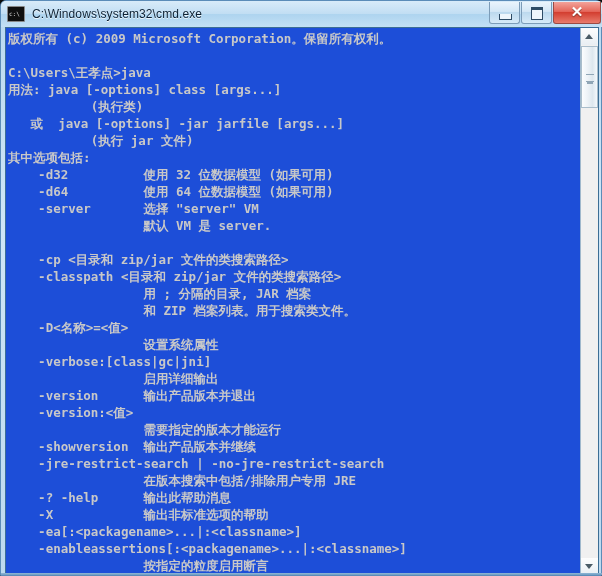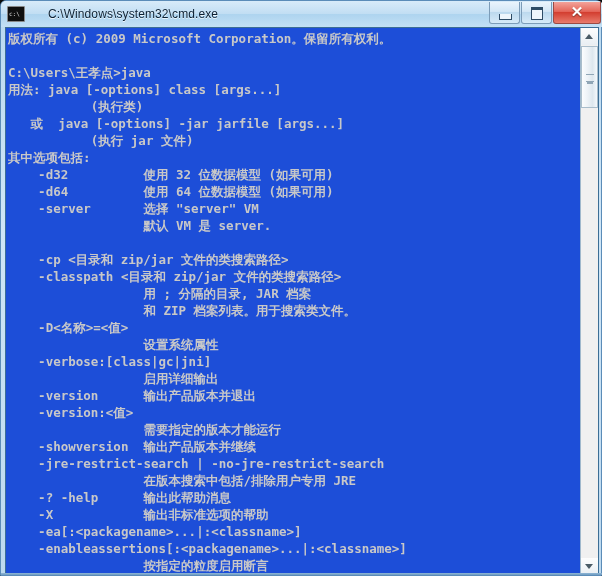--- a/index.html
+++ b/index.html
@@ -51,21 +51,21 @@
   #app-icon::after {
     content: "c:\\";
     position: absolute;
     left: 1px; top: 0px;
     font-family: "DejaVu Sans Mono", monospace;
     font-size: 6px;
     color: #d8d8d8;
     line-height: 13px;
   }
   #title-text {
-    margin-left: 23px;
+    margin-left: 7px;
     font-size: 12px;
     color: #0b2033;
     letter-spacing: 0.1px;
     white-space: nowrap;
     text-shadow: 0 1px 0 rgba(255,255,255,0.75);
   }
   #winbuttons {
     position: absolute;
     right: 2px; top: 1px;
     display: flex;

